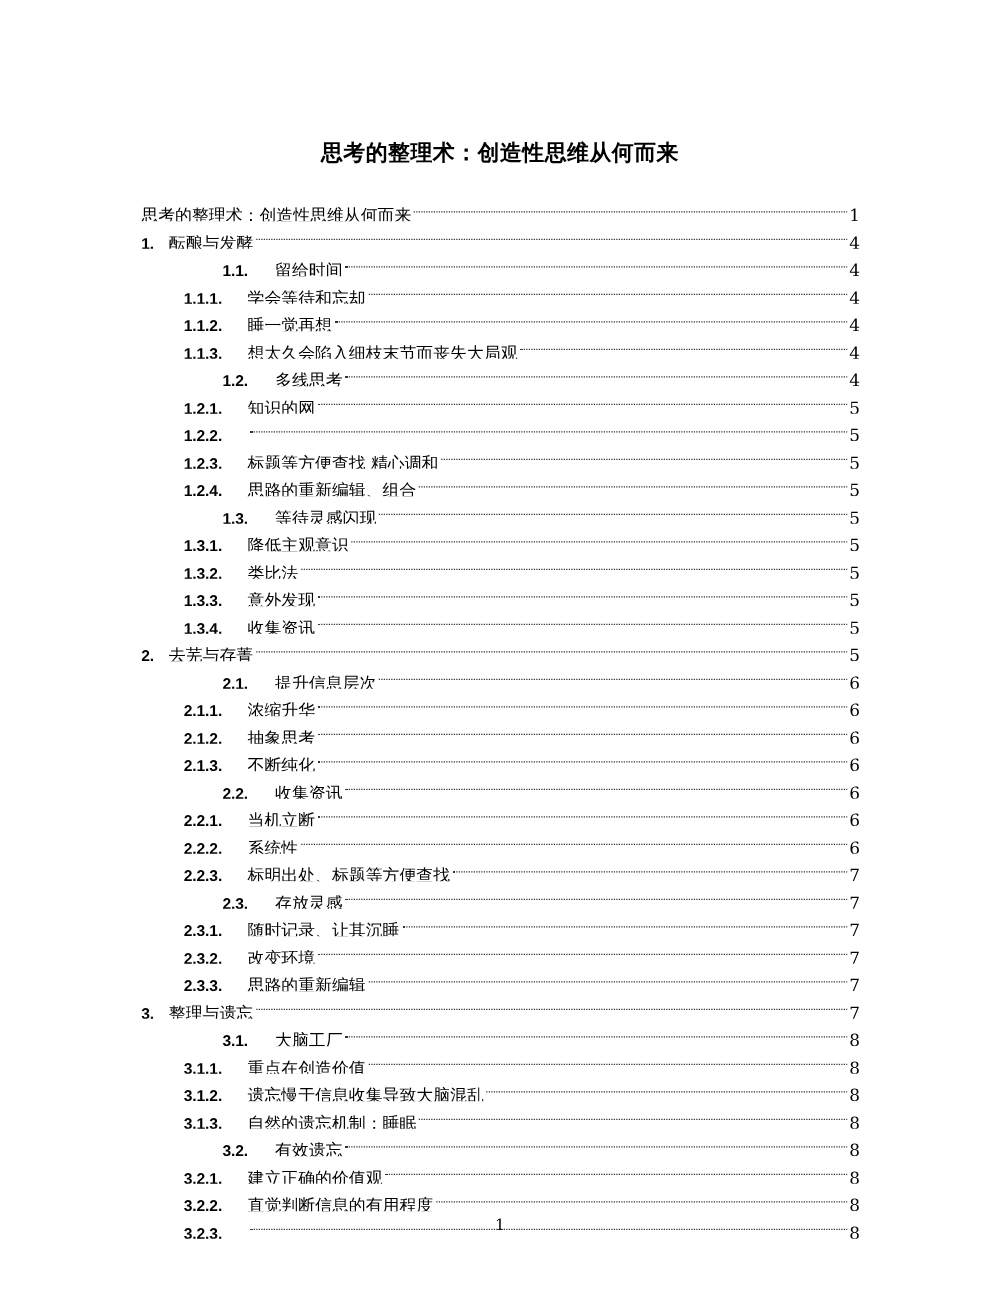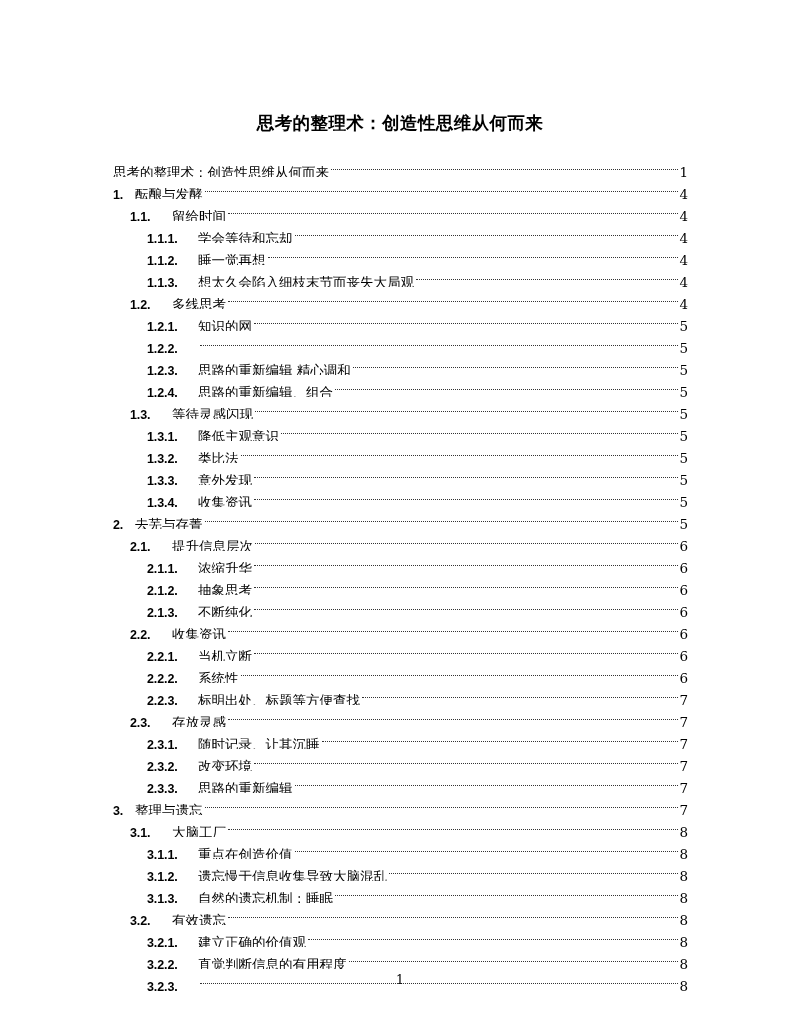--- a/index.html
+++ b/index.html
@@ -99,21 +99,21 @@
   }
 
   
   .lvl0 { padding-left: 0px; }
   .lvl1 { padding-left: 0px; }
   .lvl2 { padding-left: 17px; }
   .lvl3 { padding-left: 34px; }
 
   
   .lvl1 .num { min-width: 22px; }
-  .lvl2 .num { min-width: 42px; }
+  .lvl2 .num { min-width: 42px; margin-left: 48px; }
   .lvl3 .num { min-width: 51px; }
   .lvl0 .num { min-width: 0px; }
 
   .lvl0 .label { padding-left: 0px; }
 
   .footer-pageno {
     position: absolute;
     left: 0;
     top: 972px;
     width: 800px;
@@ -178,21 +178,21 @@
         <span class="leader"></span>
         <span class="pageno">5</span>
       </div>
       <div class="toc-entry lvl3">
         <span class="num">1.2.2.</span>
         <span class="leader"></span>
         <span class="pageno">5</span>
       </div>
       <div class="toc-entry lvl3">
         <span class="num">1.2.3.</span>
-        <span class="label">思路的重新编辑 精心调和</span>
+        <span class="label">标题等方便查找 精心调和</span>
         <span class="leader"></span>
         <span class="pageno">5</span>
       </div>
       <div class="toc-entry lvl3">
         <span class="num">1.2.4.</span>
         <span class="label">思路的重新编辑、组合</span>
         <span class="leader"></span>
         <span class="pageno">5</span>
       </div>
       <div class="toc-entry lvl2">

